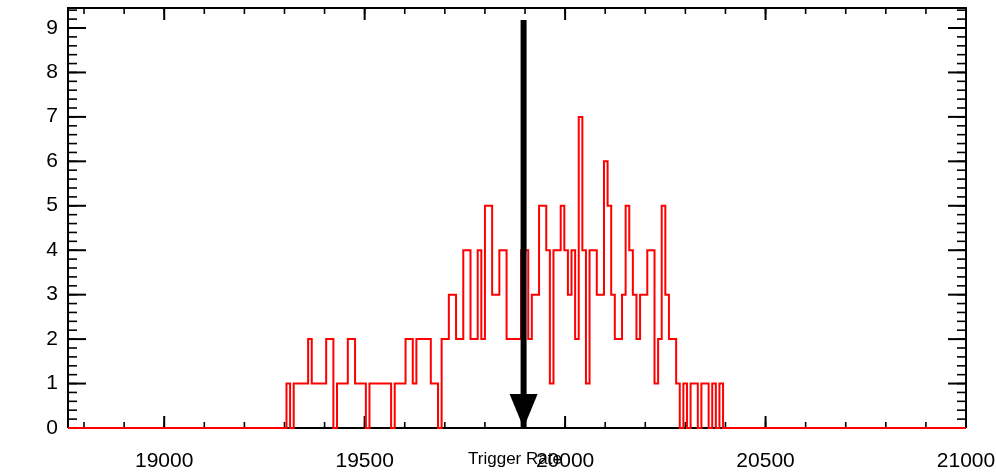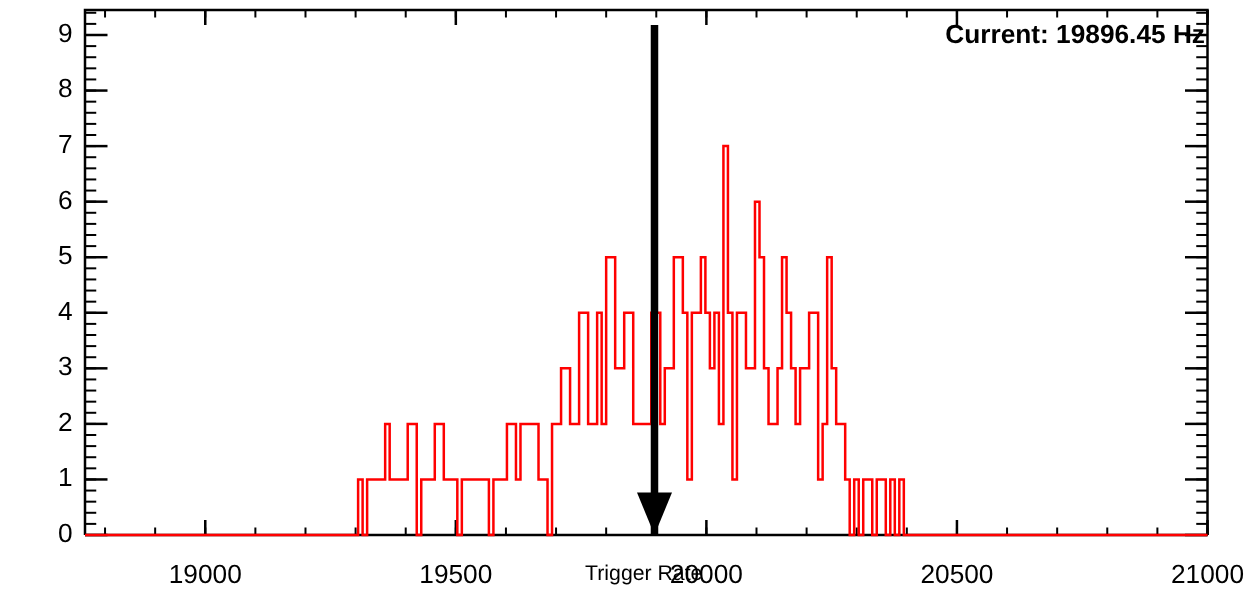--- a/index.html
+++ b/index.html
@@ -283,15 +283,14 @@
         <text x="58" y="28" text-anchor="end" class="tick-label" dominant-baseline="middle">9</text>
       </g>
     <path id="hist-path" class="hist-path" d="M 68.00 428.00 L 286.49 428.00 L 286.49 383.56 L 290.09 383.56 L 290.09 428.00 L 293.70 428.00 L 293.70 383.56 L 297.31 383.56 L 297.31 383.56 L 300.92 383.56 L 300.92 383.56 L 304.53 383.56 L 304.53 383.56 L 308.13 383.56 L 308.13 339.11 L 311.74 339.11 L 311.74 383.56 L 315.35 383.56 L 315.35 383.56 L 318.96 383.56 L 318.96 383.56 L 322.57 383.56 L 322.57 383.56 L 326.17 383.56 L 326.17 339.11 L 329.78 339.11 L 329.78 339.11 L 333.39 339.11 L 333.39 428.00 L 337.00 428.00 L 337.00 383.56 L 340.61 383.56 L 340.61 383.56 L 344.22 383.56 L 344.22 383.56 L 347.82 383.56 L 347.82 339.11 L 351.43 339.11 L 351.43 339.11 L 355.04 339.11 L 355.04 383.56 L 358.65 383.56 L 358.65 383.56 L 362.26 383.56 L 362.26 383.56 L 365.86 383.56 L 365.86 428.00 L 369.47 428.00 L 369.47 383.56 L 373.08 383.56 L 373.08 383.56 L 376.69 383.56 L 376.69 383.56 L 380.30 383.56 L 380.30 383.56 L 383.90 383.56 L 383.90 383.56 L 387.51 383.56 L 387.51 383.56 L 391.12 383.56 L 391.12 428.00 L 394.73 428.00 L 394.73 383.56 L 398.34 383.56 L 398.34 383.56 L 401.94 383.56 L 401.94 383.56 L 405.55 383.56 L 405.55 339.11 L 409.16 339.11 L 409.16 339.11 L 412.77 339.11 L 412.77 383.56 L 416.38 383.56 L 416.38 339.11 L 419.98 339.11 L 419.98 339.11 L 423.59 339.11 L 423.59 339.11 L 427.20 339.11 L 427.20 339.11 L 430.81 339.11 L 430.81 383.56 L 434.42 383.56 L 434.42 383.56 L 438.02 383.56 L 438.02 428.00 L 441.63 428.00 L 441.63 339.11 L 445.24 339.11 L 445.24 339.11 L 448.85 339.11 L 448.85 294.67 L 452.46 294.67 L 452.46 294.67 L 456.06 294.67 L 456.06 339.11 L 459.67 339.11 L 459.67 339.11 L 463.28 339.11 L 463.28 250.22 L 466.89 250.22 L 466.89 250.22 L 470.50 250.22 L 470.50 339.11 L 474.10 339.11 L 474.10 339.11 L 477.71 339.11 L 477.71 250.22 L 481.32 250.22 L 481.32 339.11 L 484.93 339.11 L 484.93 205.78 L 488.54 205.78 L 488.54 205.78 L 492.14 205.78 L 492.14 294.67 L 495.75 294.67 L 495.75 294.67 L 499.36 294.67 L 499.36 250.22 L 502.97 250.22 L 502.97 250.22 L 506.58 250.22 L 506.58 339.11 L 510.18 339.11 L 510.18 339.11 L 513.79 339.11 L 513.79 339.11 L 517.40 339.11 L 517.40 339.11 L 521.01 339.11 L 521.01 250.22 L 524.62 250.22 L 524.62 250.22 L 528.22 250.22 L 528.22 339.11 L 531.83 339.11 L 531.83 294.67 L 535.44 294.67 L 535.44 294.67 L 539.05 294.67 L 539.05 205.78 L 542.66 205.78 L 542.66 205.78 L 546.27 205.78 L 546.27 250.22 L 549.87 250.22 L 549.87 383.56 L 553.48 383.56 L 553.48 250.22 L 557.09 250.22 L 557.09 250.22 L 560.70 250.22 L 560.70 205.78 L 564.31 205.78 L 564.31 250.22 L 567.91 250.22 L 567.91 294.67 L 571.52 294.67 L 571.52 250.22 L 575.13 250.22 L 575.13 339.11 L 578.74 339.11 L 578.74 116.89 L 582.35 116.89 L 582.35 250.22 L 585.95 250.22 L 585.95 383.56 L 589.56 383.56 L 589.56 250.22 L 593.17 250.22 L 593.17 250.22 L 596.78 250.22 L 596.78 294.67 L 600.39 294.67 L 600.39 294.67 L 603.99 294.67 L 603.99 161.33 L 607.60 161.33 L 607.60 205.78 L 611.21 205.78 L 611.21 294.67 L 614.82 294.67 L 614.82 339.11 L 618.43 339.11 L 618.43 339.11 L 622.03 339.11 L 622.03 294.67 L 625.64 294.67 L 625.64 205.78 L 629.25 205.78 L 629.25 250.22 L 632.86 250.22 L 632.86 294.67 L 636.47 294.67 L 636.47 339.11 L 640.07 339.11 L 640.07 294.67 L 643.68 294.67 L 643.68 294.67 L 647.29 294.67 L 647.29 250.22 L 650.90 250.22 L 650.90 250.22 L 654.51 250.22 L 654.51 383.56 L 658.11 383.56 L 658.11 339.11 L 661.72 339.11 L 661.72 205.78 L 665.33 205.78 L 665.33 294.67 L 668.94 294.67 L 668.94 339.11 L 672.55 339.11 L 672.55 339.11 L 676.15 339.11 L 676.15 383.56 L 679.76 383.56 L 679.76 428.00 L 683.37 428.00 L 683.37 383.56 L 686.98 383.56 L 686.98 428.00 L 690.59 428.00 L 690.59 383.56 L 694.19 383.56 L 694.19 383.56 L 697.80 383.56 L 697.80 428.00 L 701.41 428.00 L 701.41 383.56 L 705.02 383.56 L 705.02 383.56 L 708.63 383.56 L 708.63 428.00 L 712.23 428.00 L 712.23 383.56 L 715.84 383.56 L 715.84 428.00 L 719.45 428.00 L 719.45 383.56 L 723.06 383.56 L 723.06 428.00 L 966.00 428.00"></path>
     <g id="marker-group">
         <line x1="523.5946875000003" y1="20" x2="523.5946875000003" y2="428" class="marker-line"></line>
         <polygon points="509.5946875000003,394 537.5946875000003,394 523.5946875000003,428" class="marker-head"></polygon>
       </g>
     <text id="x-axis-title" class="axis-title" text-anchor="middle" x="515" y="464">Trigger Rate</text>
   </svg>
 
-  <div id="current-readout">Current: 19896.45 Hz</div>
 
 </div>
 
 </body></html>

